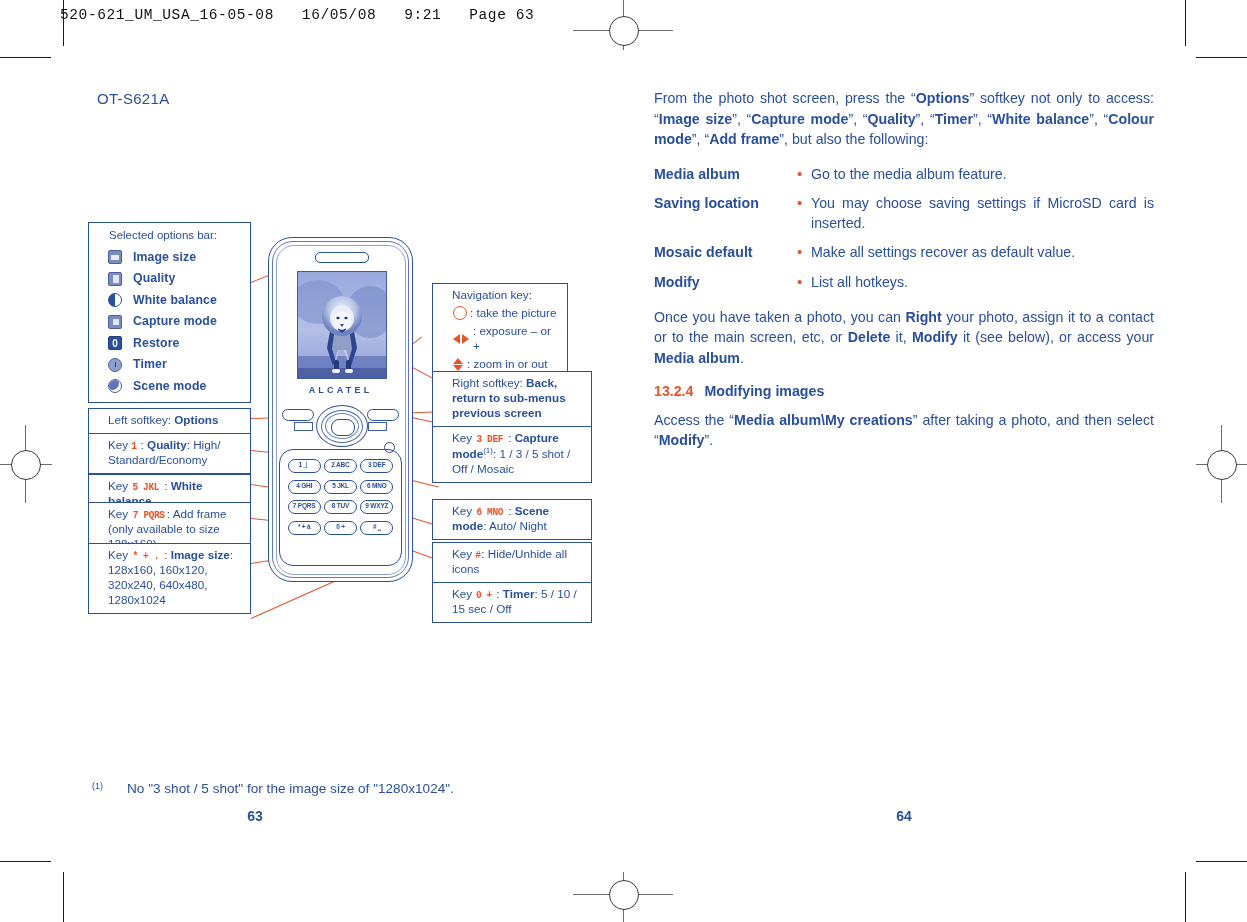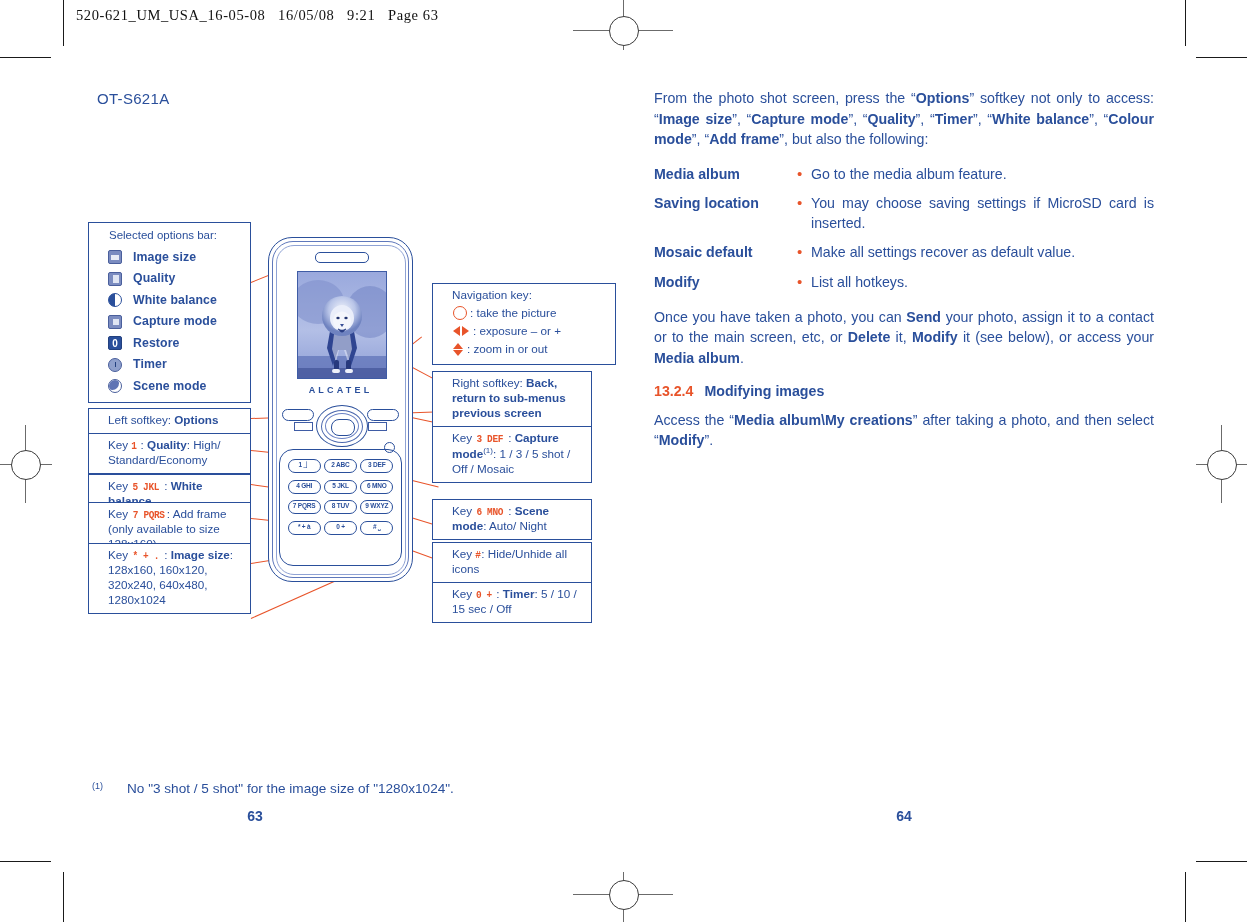--- a/index.html
+++ b/index.html
@@ -9,21 +9,21 @@
 
   
   .cmark{position:absolute;background:#1a1a1a;}
   .regmark{position:absolute;}
   .regmark .h{position:absolute;left:0;top:50%;width:100%;height:1px;background:#6b6b6b;}
   .regmark .v{position:absolute;top:0;left:50%;width:1px;height:100%;background:#6b6b6b;}
   .regmark .c{position:absolute;left:50%;top:50%;width:28px;height:28px;margin:-14px 0 0 -14px;
               border:1.3px solid #3a3a3a;border-radius:50%;background:#fff;}
 
   
-  .slug{position:absolute;left:76px;top:7px;font-family:Liberation Serif, serif;
+  .slug{position:absolute;left:60px;top:7px;font-family:Liberation Mono, monospace;
         font-size:14.5px;color:#111;letter-spacing:.6px;white-space:pre;}
   .model{position:absolute;left:97px;top:90px;font-size:15px;color:#2a4f9b;
          letter-spacing:.3px;font-weight:400;}
 
   
   .diagram{position:absolute;left:88px;top:222px;width:510px;height:420px;}
 
   .box{position:absolute;border:1.2px solid #2a4f9b;background:#fff;box-sizing:border-box;
        color:#2a4f9b;font-size:11.7px;line-height:1.28;}
   .box .inner{padding:4px 6px 5px 7px;margin-left:12px;}
@@ -51,21 +51,21 @@
 
   
   #lsk    {left:0;top:186px;width:163px;}
   #key1   {left:0;top:211px;width:163px;}
   #key5   {left:0;top:252px;width:163px;}
   #key7   {left:0;top:280px;width:163px;}
   #keystar{left:0;top:321px;width:163px;}
   #key8   {left:0;top:381px;width:163px;}
 
   
-  #navkey {left:344px;top:61px;width:184px;}
+  #navkey {left:344px;top:61px;width:136px;}
   #rsk    {left:344px;top:149px;width:160px;}
   #key3   {left:344px;top:204px;width:160px;}
   #key6   {left:344px;top:277px;width:160px;}
   #keyhash{left:344px;top:320px;width:160px;}
   #key0   {left:344px;top:360px;width:160px;}
 
   .box b{font-weight:700;}
   .keyglyph{color:#e8542a;font-family:"Liberation Mono",monospace;font-size:10.5px;
             letter-spacing:-.4px;font-weight:700;display:inline-block;transform:scaleX(.9);}
   .sup{font-size:8px;vertical-align:super;}
@@ -423,21 +423,21 @@
           </tr>
           <tr>
             <td class="term">Modify</td>
             <td class="bul">•</td>
             <td class="desc">List all hotkeys.</td>
           </tr>
         </tbody>
     </table>
 
 
-    <p class="para" id="body1-para"><span>Once you have taken a photo, you can </span><b>Send</b><span> your photo, assign it to a contact or to the main screen, etc, or </span><b>Delete</b><span> it, </span><b>Modify</b><span> it (see below), or access your </span><b>Media album</b><span>.</span></p>
+    <p class="para" id="body1-para"><span>Once you have taken a photo, you can </span><b>Right</b><span> your photo, assign it to a contact or to the main screen, etc, or </span><b>Delete</b><span> it, </span><b>Modify</b><span> it (see below), or access your </span><b>Media album</b><span>.</span></p>
 
     <h3 class="sect">
       <span class="num">13.2.4</span><span>Modifying images</span>
     </h3>
 
     <p class="para" id="body2-para"><span>Access the “</span><b>Media album\My creations</b><span>” after taking a photo, and then select “</span><b>Modify</b><span>”.</span></p>
   </div>
 
   <div class="fnote">
     <span class="mark">(1)</span>

